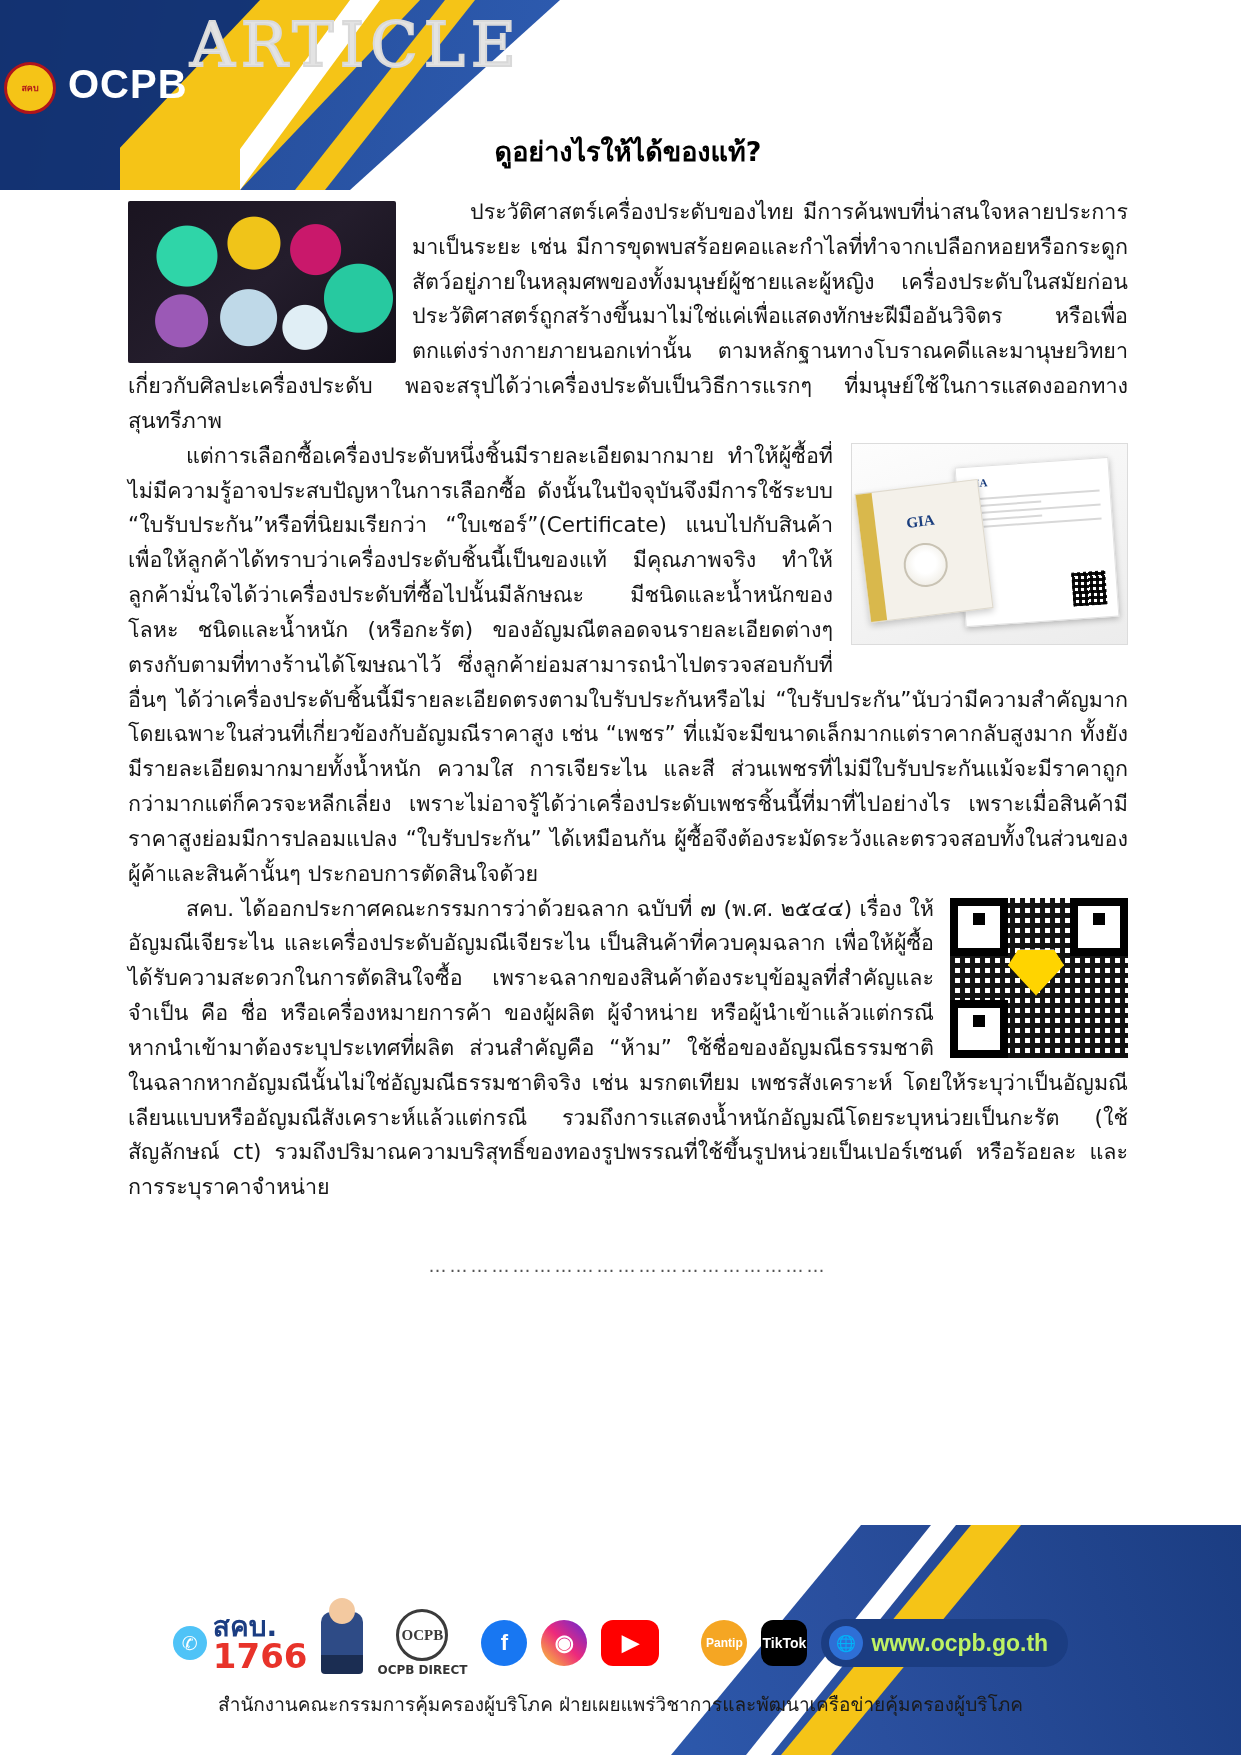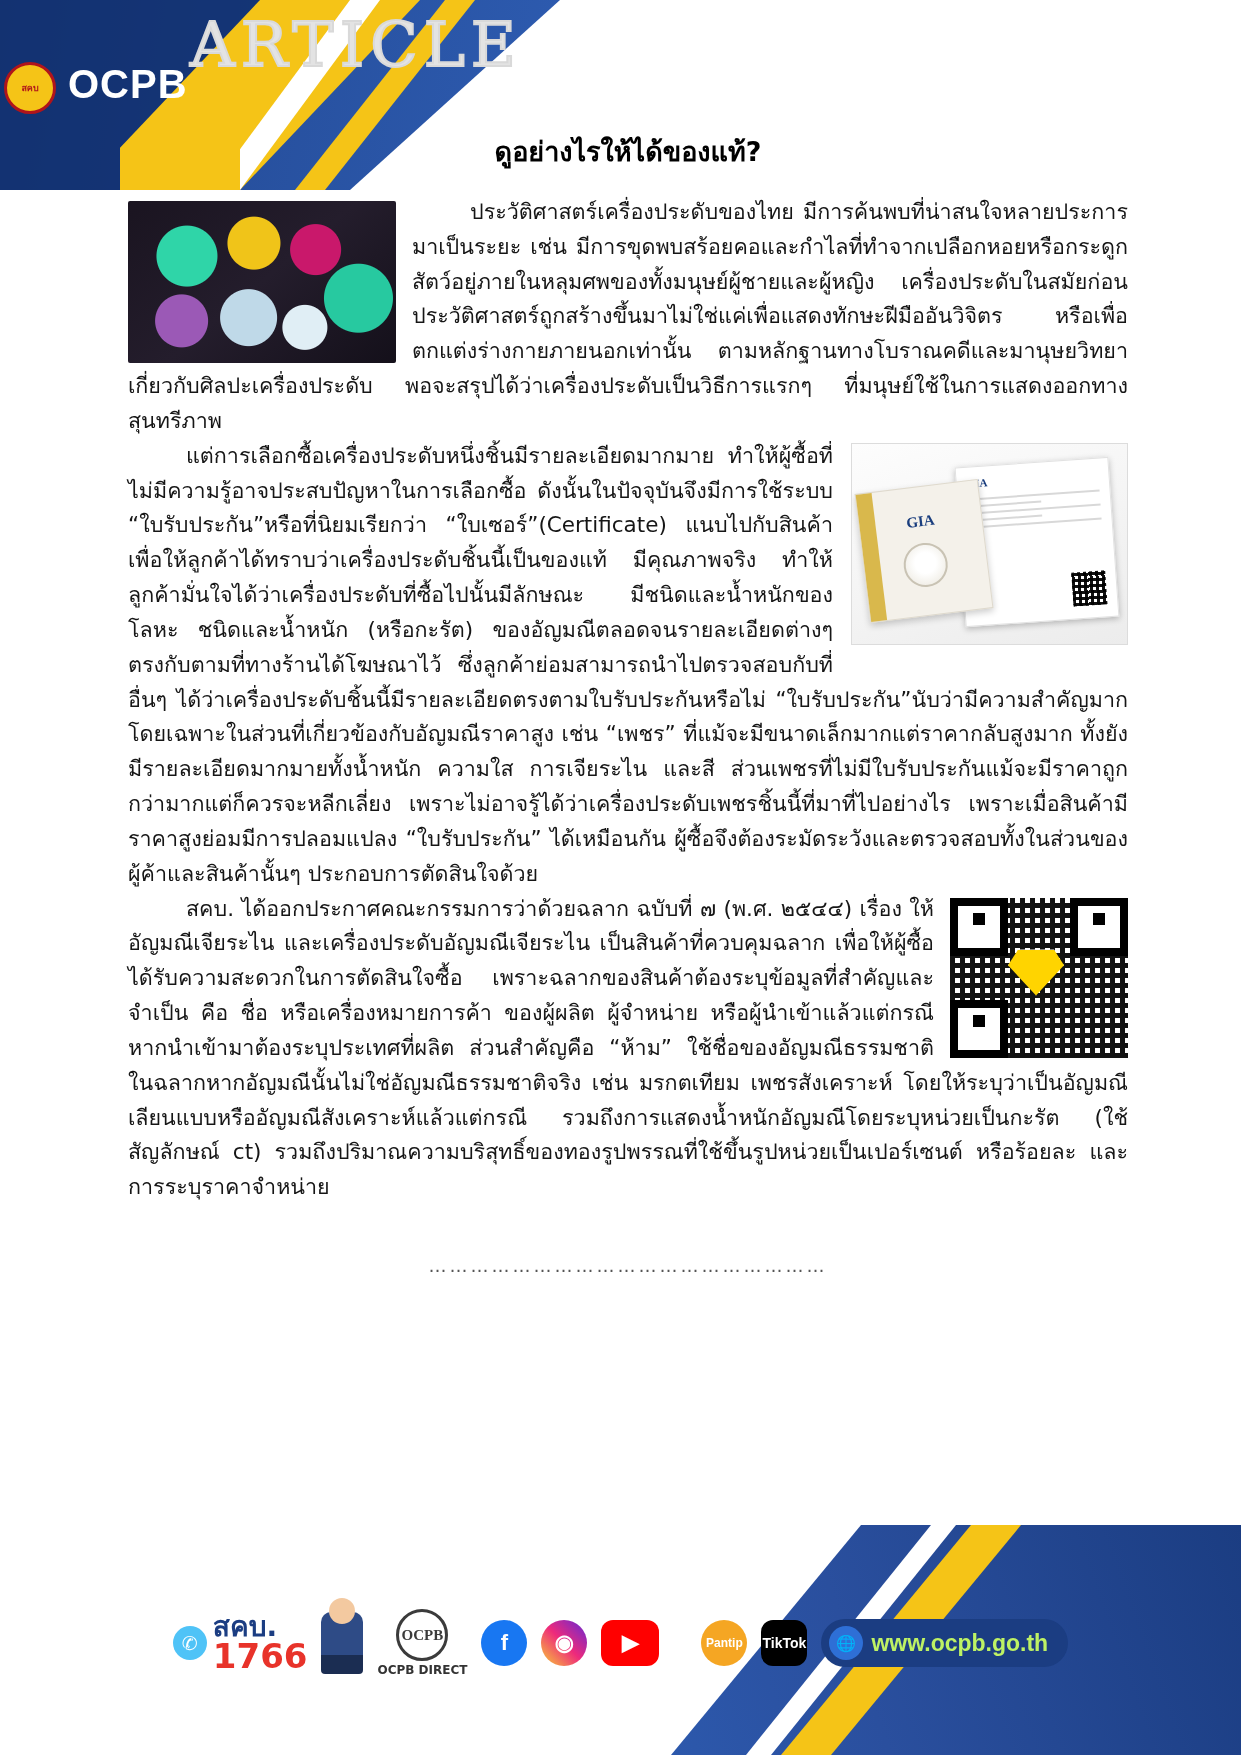--- a/index.html
+++ b/index.html
@@ -482,13 +482,14 @@
     <div class="soc yt">▶</div>
     <div class="soc pantip">Pantip</div>
     <div class="soc tiktok">TikTok</div>
 
     <div class="urlpill">
       <div class="globe">🌐</div>
       <div class="u">www.ocpb.go.th</div>
     </div>
   </div>
 
+  <div class="ftr-caption">สำนักงานคณะกรรมการคุ้มครองผู้บริโภค ฝ่ายเผยแพร่วิชาการและพัฒนาเครือข่ายคุ้มครองผู้บริโภค</div>
 </div>
 
 </body></html>

